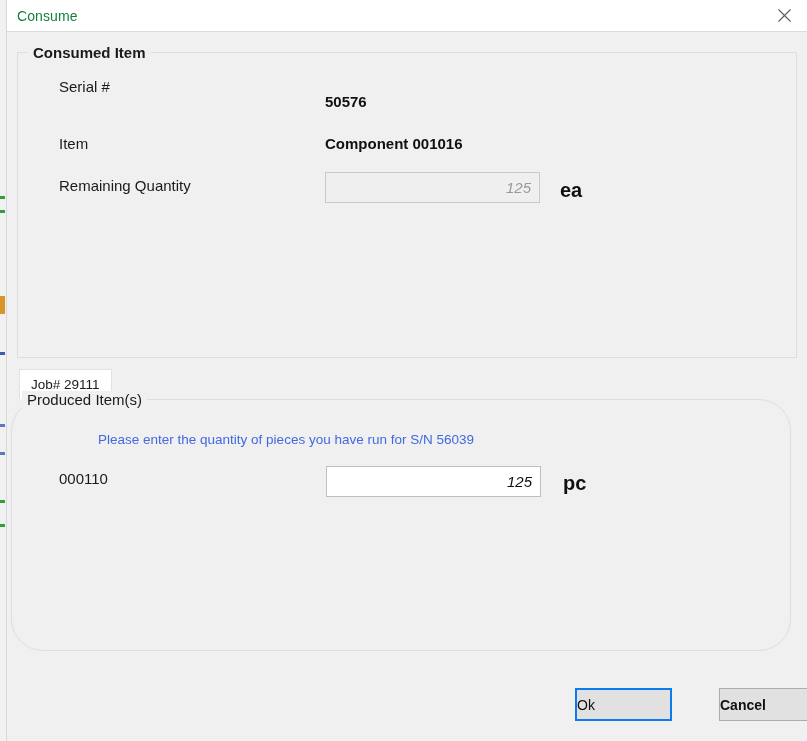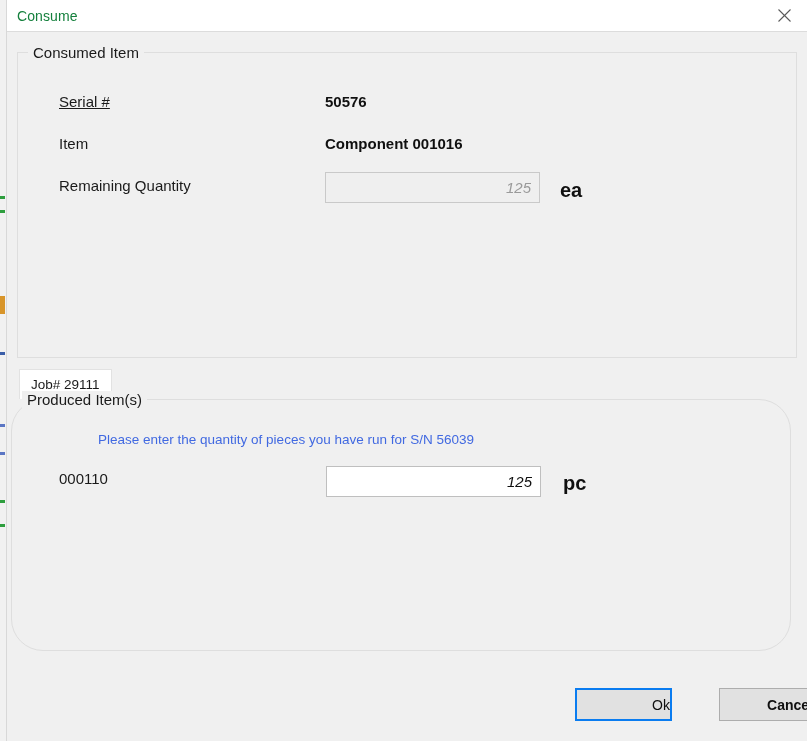--- a/index.html
+++ b/index.html
@@ -83,21 +83,21 @@
     background: #f0f0f0;
     padding: 0 5px;
     font-size: 15px;
     color: #1a1a1a;
     line-height: 17px;
     white-space: nowrap;
   }
 
   #group-consumed {
     left: 10px; top: 52px;
-    width: 780px; height: 306px;
+    width: 780px; height: 306px; font-weight: bold;
   }
   #group-produced {
     left: 4px; top: 399px;
     width: 780px; height: 252px; border-radius: 32px;
   }
 
   
   #tabstrip {
     position: absolute;
     left: 10px; top: 369px;
@@ -181,24 +181,23 @@
     position: absolute;
     box-sizing: border-box;
     height: 33px;
     background: #e1e1e1;
     border: 1px solid #adadad;
     font-family: "Liberation Sans", sans-serif;
     font-size: 14px;
     color: #101010;
     display: flex;
     align-items: center;
-    justify-content: flex-end;
+    justify-content: flex-start;
     cursor: pointer;
     user-select: none;
-    padding-left: 20px;
   }
   #btn-ok {
     left: 568px; top: 688px;
     width: 97px;
     border: 2px solid #0a7cf0;
   }
   #btn-cancel {
     left: 712px; top: 688px;
     width: 95px;
     font-weight: bold;
@@ -227,21 +226,21 @@
         <line x1="0.5" y1="0.5" x2="12.5" y2="12.5" stroke="#5a5a5a" stroke-width="1.1"></line>
         <line x1="12.5" y1="0.5" x2="0.5" y2="12.5" stroke="#5a5a5a" stroke-width="1.1"></line>
       </svg>
     </div>
   </div>
 
   <div class="groupbox" id="group-consumed">
     <div class="groupbox-title">Consumed Item</div>
   </div>
 
-  <div class="field-label" style="left:52px; top:93px;text-decoration:underline;">Serial #</div>
+  <div class="field-label" style="left:52px; top:78px;">Serial #</div>
   <div class="field-value" style="left:318px; top:93px;">50576</div>
 
   <div class="field-label" style="left:52px; top:135px;">Item</div>
   <div class="field-value" style="left:318px; top:135px;">Component 001016</div>
 
   <div class="field-label" style="left:52px; top:177px;">Remaining Quantity</div>
   <input class="qty qty-readonly" style="left: 318px; top: 172px;" readonly="" value="125">
   <div class="unit" style="left:553px; top:179px;">ea</div>
 
   <div id="tabstrip">

